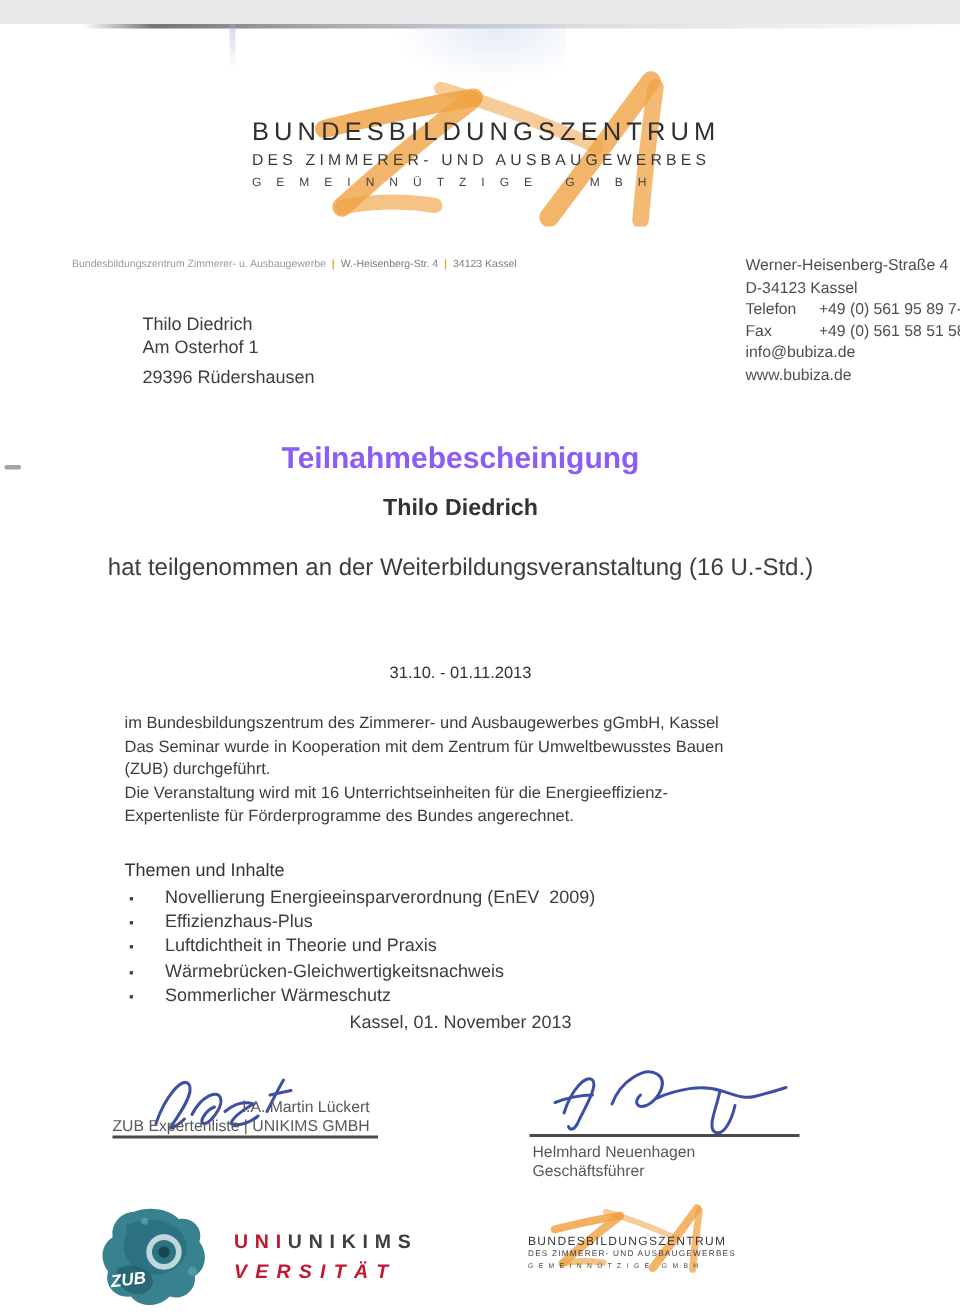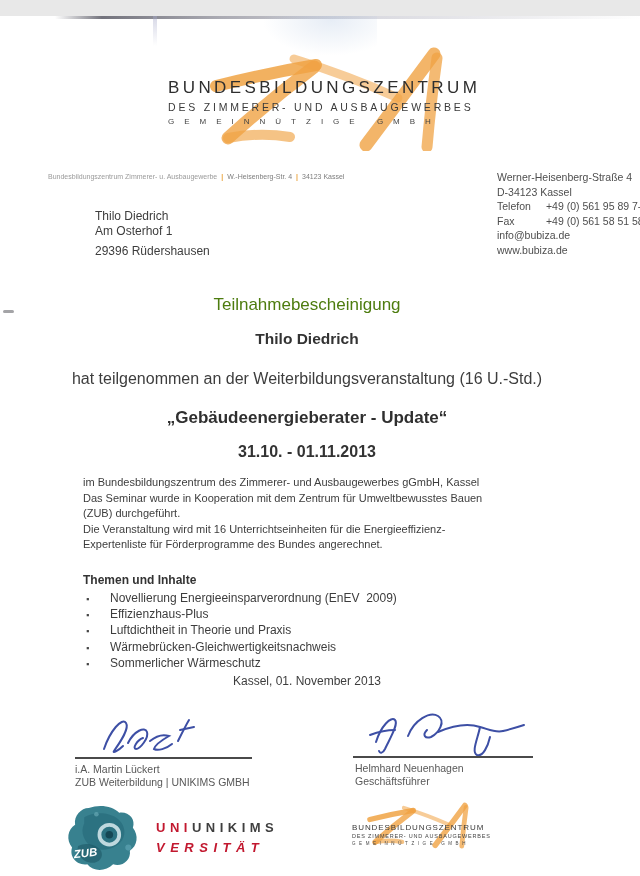--- a/index.html
+++ b/index.html
@@ -26,43 +26,43 @@
   .org-line3{font-size:8px;letter-spacing:10px;color:#444;margin-top:4px;white-space:nowrap;}
   .sender-line{position:absolute;left:48px;top:157px;font-size:7px;color:#9a9a9a;white-space:nowrap;}
   .sender-line .addr{color:#7d7d7d;}
   .sender-line .sep{color:#e9a43e;font-weight:bold;padding:0 2px;}
   .contact{position:absolute;left:497px;top:154px;font-size:10.5px;line-height:14.6px;color:#4e4e4e;white-space:nowrap;}
   .contact .lbl{display:inline-block;width:46px;}
   .recipient{position:absolute;left:95px;top:193px;font-size:12px;line-height:15px;color:#3d3d3d;}
   .recipient .r-city{margin-top:5px;}
   
   .center-col{position:absolute;left:0;width:614px;text-align:center;}
-  .cert-title{top:279px;font-size:17px;font-weight:normal;color:#4d7c0f;}
+  .cert-title{top:279px;font-size:20px;font-weight:bold;color:#8b5cf6;}
   .cert-participant{top:314px;font-size:15.5px;font-weight:bold;color:#333;}
   .cert-statement{top:354px;font-size:16px;color:#3d3d3d;}
   .cert-course{top:392px;font-size:17px;font-weight:bold;color:#2f2f2f;}
-  .cert-dates{top:427px;font-size:16px;font-weight:bold;color:#333;}
+  .cert-dates{top:427px;font-size:11px;font-weight:normal;color:#333;}
   .place-date{top:658px;font-size:12px;color:#3d3d3d;}
   
   .body-par{position:absolute;left:83px;top:459px;width:505px;font-size:11px;line-height:15.6px;
     white-space:pre-line;color:#3d3d3d;}
-  .topics-h{position:absolute;left:83px;top:557px;font-size:12px;font-weight:bold;color:#333;}
+  .topics-h{position:absolute;left:83px;top:557px;font-size:12px;font-weight:normal;color:#333;}
   .topics-list{position:absolute;left:86px;top:575px;margin:0;padding:0;list-style:none;}
   .topics-list li{display:flex;line-height:15.2px;font-size:12px;color:#3d3d3d;}
   .topics-list .bullet{width:24px;font-size:9px;color:#444;padding-top:1px;}
   .topics-list .topic-text{white-space:pre-wrap;}
   
   .sig-svg{position:absolute;}
   .sig-left-svg{left:92px;top:697px;width:125px;height:44px;}
   .sig-right-svg{left:368px;top:692px;width:158px;height:50px;}
   .sig-line{position:absolute;height:1.5px;background:#4a4a4a;}
   .sig-line-left{left:75px;top:741px;width:177px;}
   .sig-line-right{left:353px;top:740px;width:180px;}
   .sig-block{position:absolute;font-size:10.5px;line-height:13px;color:#585858;}
-  .sig-block-left{left:75px;top:747px;}
+  .sig-block-left{left:75px;top:716px;text-align:right;}
   .sig-block-right{left:355px;top:746px;}
   
   .zub-logo{position:absolute;left:66px;top:786px;width:76px;height:76px;}
   .uni-mark{position:absolute;left:156px;top:804px;font-weight:bold;font-size:13px;letter-spacing:4.5px;white-space:nowrap;}
   .uni-red{color:#c2182f;}
   .uni-gray{color:#3f3f3f;}
   .uni-line2{margin-top:5px;letter-spacing:5.5px;font-style:italic;}
   .footer-logo{position:absolute;left:348px;top:780px;width:175px;height:78px;}
   .footer-brush{position:absolute;left:14px;top:0;width:122px;height:58px;}
   .footer-org{position:absolute;left:4px;top:27px;}
@@ -129,21 +129,20 @@
 
   <div class="recipient">
     <div>Thilo Diedrich</div>
     <div>Am Osterhof 1</div>
     <div class="r-city">29396 Rüdershausen</div>
   </div>
 
   <div class="center-col cert-title">Teilnahmebescheinigung</div>
   <div class="center-col cert-participant">Thilo Diedrich</div>
   <div class="center-col cert-statement">hat teilgenommen an der Weiterbildungsveranstaltung (16 U.-Std.)</div>
-  <div class="center-col cert-course">„Gebäudeenergieberater - Update“</div>
   <div class="center-col cert-dates">31.10. - 01.11.2013</div>
 
   <div class="body-par">im Bundesbildungszentrum des Zimmerer- und Ausbaugewerbes gGmbH, Kassel
 Das Seminar wurde in Kooperation mit dem Zentrum für Umweltbewusstes Bauen
 (ZUB) durchgeführt.
 Die Veranstaltung wird mit 16 Unterrichtseinheiten für die Energieeffizienz-
 Expertenliste für Förderprogramme des Bundes angerechnet.</div>
 
   <div class="topics-h">Themen und Inhalte</div>
   <ul class="topics-list">
@@ -187,21 +186,21 @@
       <path d="M 40 28 C 46 12 62 3 70 8 C 78 13 71 25 63 29 C 57 31 54 27 59 22"></path>
       <path d="M 70 24 C 84 18 100 15 112 19 C 120 21 127 25 135 23"></path>
       <path d="M 112 19 C 110 30 103 44 109 47 C 115 49 120 38 122 29"></path>
       <path d="M 135 23 C 143 21 150 19 156 17"></path>
     </g>
   </svg>
   <div class="sig-line sig-line-left"></div>
   <div class="sig-line sig-line-right"></div>
   <div class="sig-block sig-block-left">
     <div>i.A. Martin Lückert</div>
-    <div>ZUB Weiterbildung | UNIKIMS GMBH</div>
+    <div>ZUB Expertenliste | UNIKIMS GMBH</div>
   </div>
   <div class="sig-block sig-block-right">
     <div>Helmhard Neuenhagen</div>
     <div>Geschäftsführer</div>
   </div>
 
   <svg class="zub-logo" viewBox="0 0 100 100">
     <path d="M 30 8 C 45 2 62 6 70 14 C 82 12 92 22 88 34 C 96 44 94 58 84 64 C 86 76 74 86 62 82 C 52 92 36 92 28 82 C 14 84 4 72 8 60 C 0 50 2 36 12 30 C 10 18 20 8 30 8 Z" fill="#38818f"></path>
     <path d="M 24 20 C 38 12 58 14 68 22 C 76 28 80 40 74 50 C 66 62 48 66 36 60 C 24 54 18 40 24 28 Z" fill="#1e5f70" opacity="0.45"></path>
     <path d="M 16 58 C 26 52 40 56 46 64 C 50 72 44 80 34 80 C 24 80 12 70 16 58 Z" fill="#174f5e" opacity="0.5"></path>

